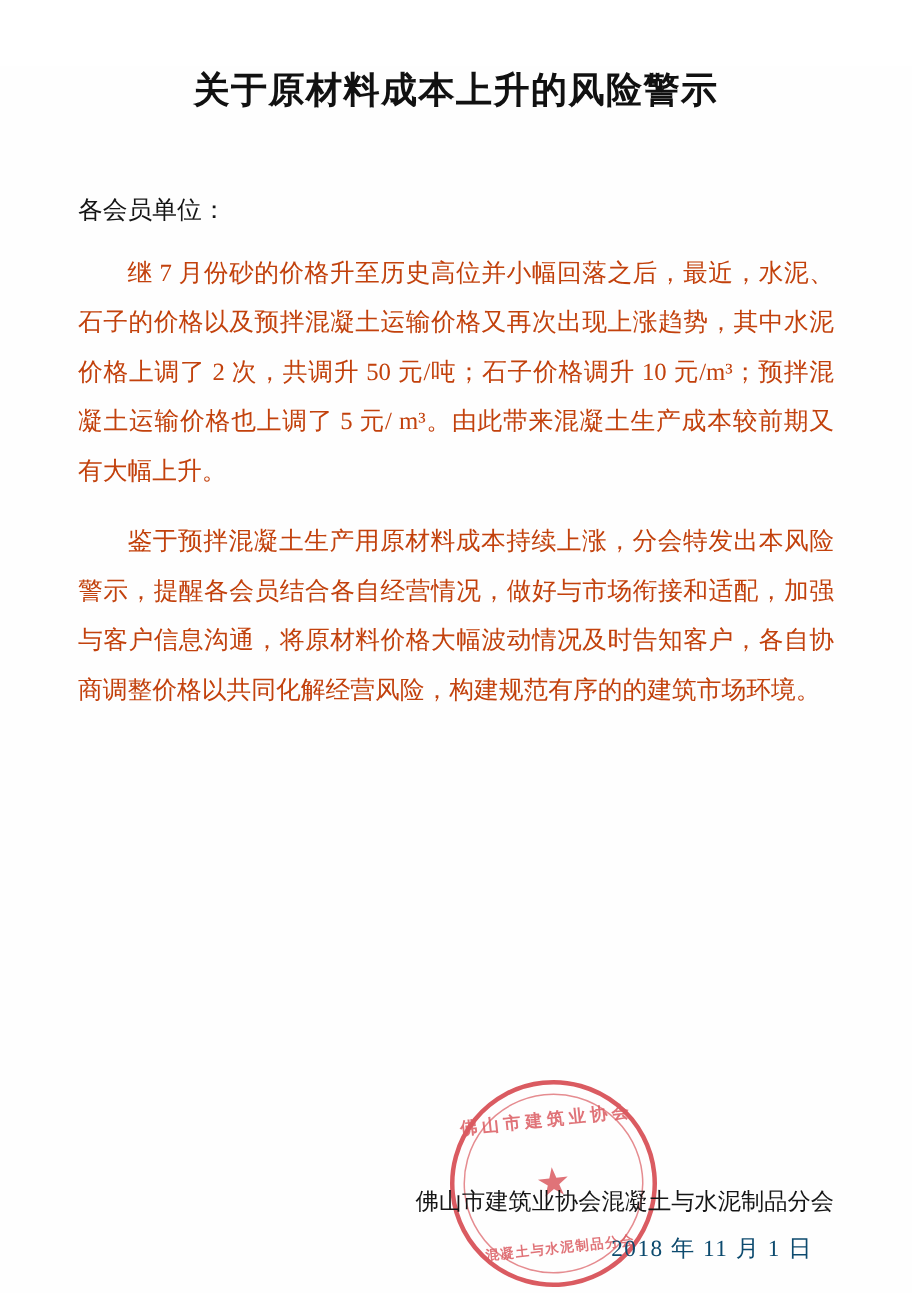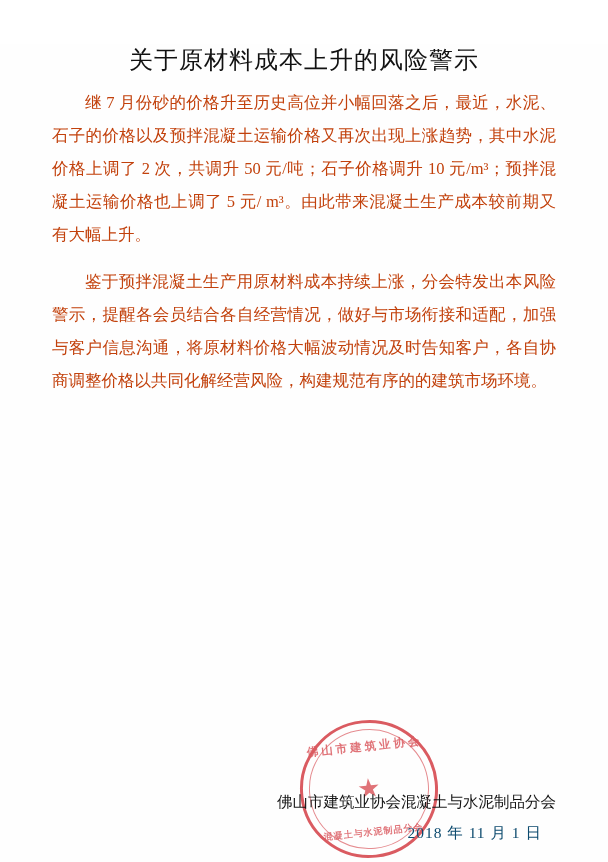--- a/index.html
+++ b/index.html
@@ -19,21 +19,21 @@
     width: 608px;
     height: 862px;
     position: relative;
     background: #fefefe;
     box-sizing: border-box;
     padding: 0 52px;
   }
   .doc-title {
     text-align: center;
     font-size: 24px;
-    font-weight: normal;
+    font-weight: bold;
     letter-spacing: 1px;
     margin-top: 44px;
     margin-bottom: 0;
     color: #111;
     font-family: "Liberation Serif", "DejaVu Serif", serif;
   }
   .salutation {
     margin-top: 48px;
     font-size: 16.5px;
     line-height: 1.9;
@@ -123,20 +123,21 @@
     letter-spacing: 1px;
   }
 </style>
 </head>
 <body>
 
 <div class="page">
 
   <h1 class="doc-title">关于原材料成本上升的风险警示</h1>
 
+  <div class="salutation">各会员单位：</div>
 
   <p class="para">继 7 月份砂的价格升至历史高位并小幅回落之后，最近，水泥、石子的价格以及预拌混凝土运输价格又再次出现上涨趋势，其中水泥价格上调了 2 次，共调升 50 元/吨；石子价格调升 10 元/m³；预拌混凝土运输价格也上调了 5 元/ m³。由此带来混凝土生产成本较前期又有大幅上升。</p>
 
   <p class="para tight">鉴于预拌混凝土生产用原材料成本持续上涨，分会特发出本风险警示，提醒各会员结合各自经营情况，做好与市场衔接和适配，加强与客户信息沟通，将原材料价格大幅波动情况及时告知客户，各自协商调整价格以共同化解经营风险，构建规范有序的的建筑市场环境。</p>
 
 
   <div class="seal">
     <div class="seal-inner"></div>
     <div class="seal-top-text">佛山市建筑业协会</div>
     <div class="seal-star">★</div>

